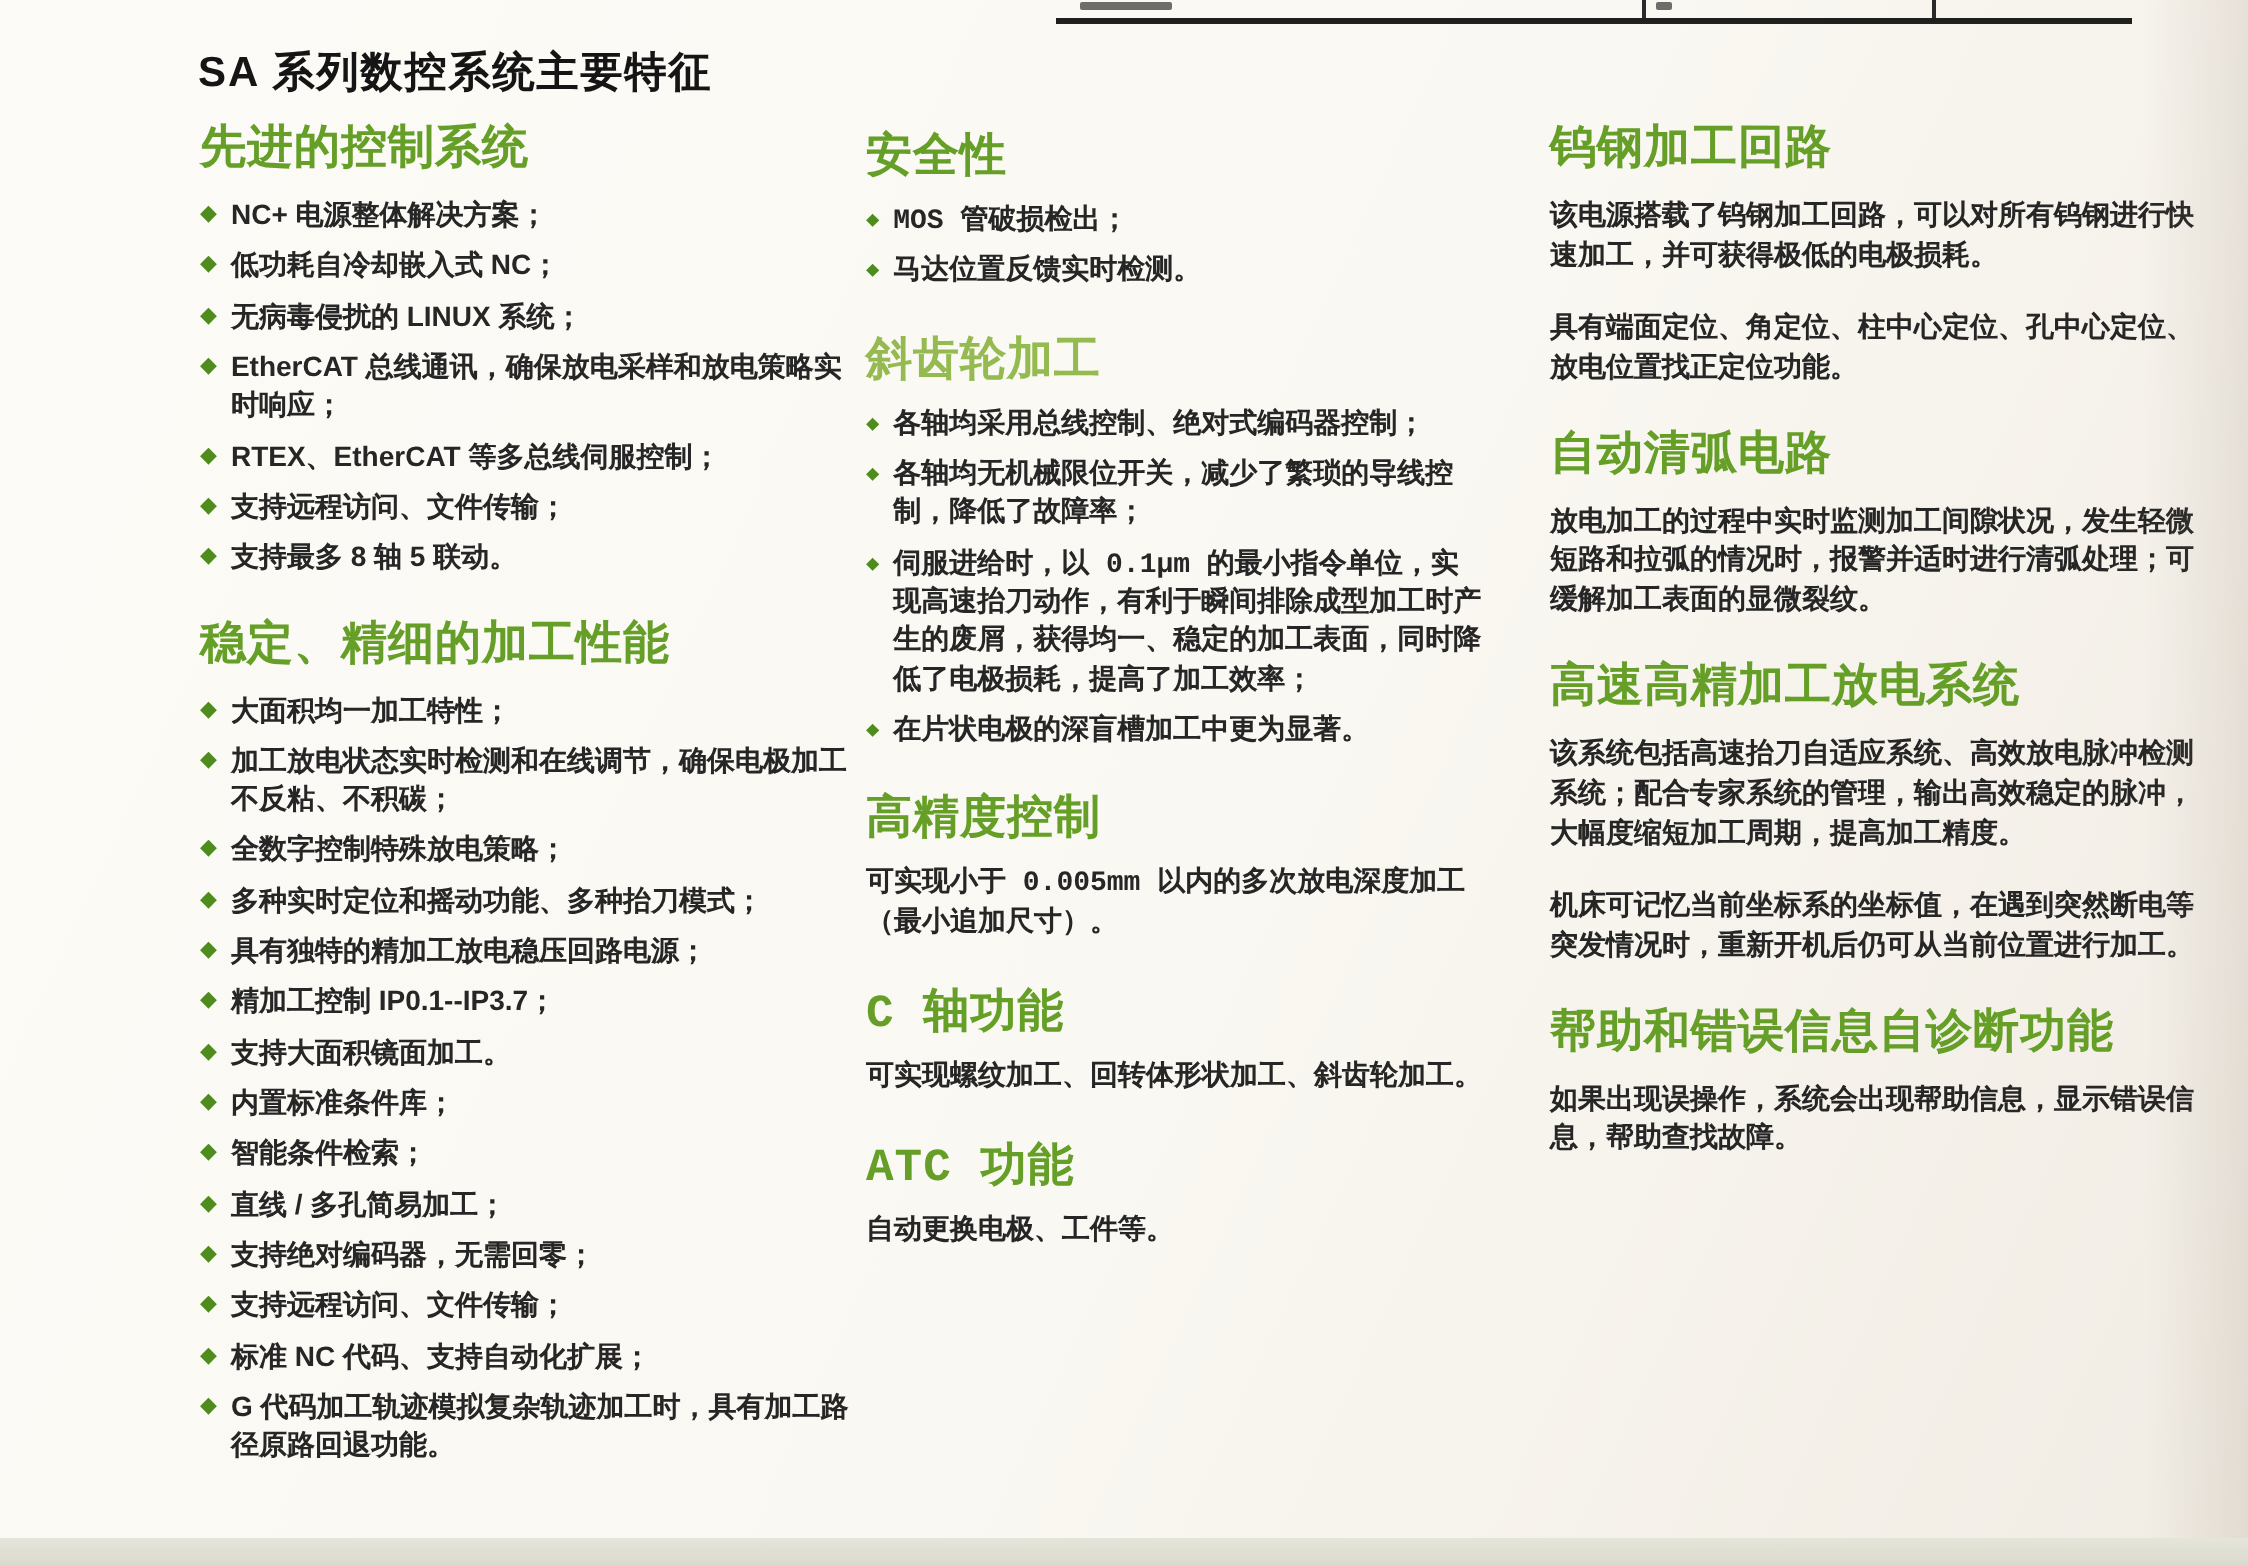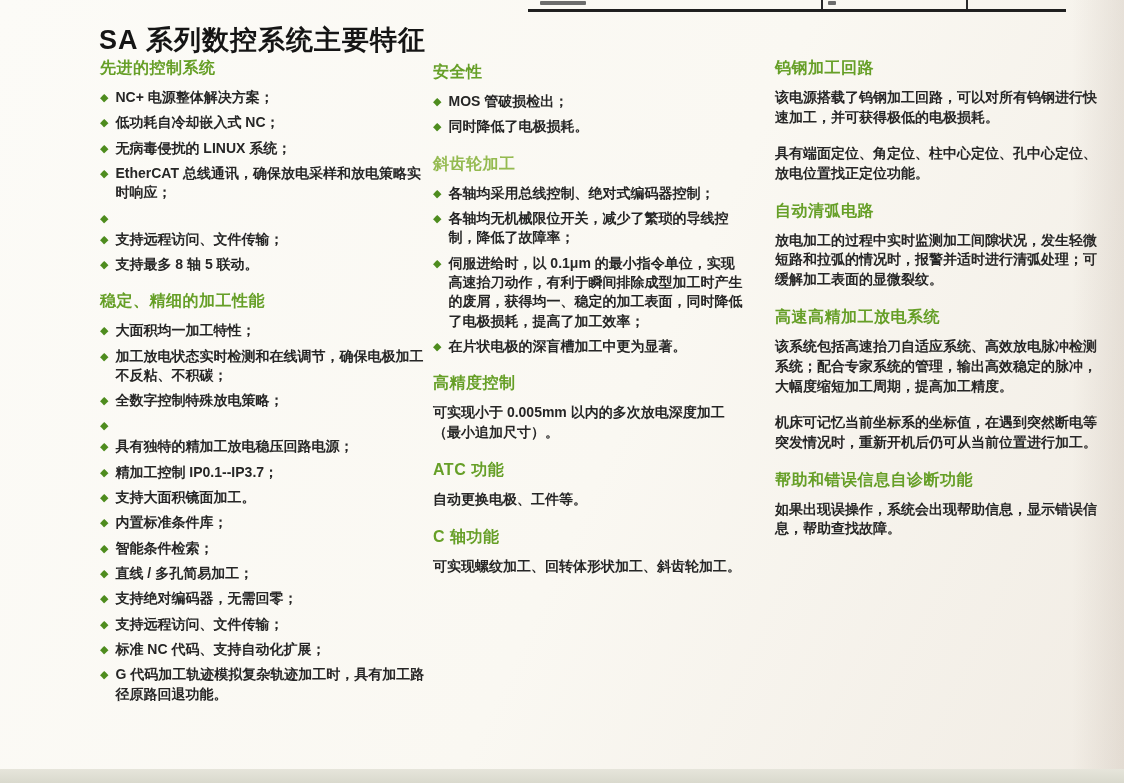--- a/index.html
+++ b/index.html
@@ -20,31 +20,31 @@
     position:absolute;left:2px;right:0;top:11px;height:1px;background:rgba(40,40,40,.35);
   }
   .table-fragment .tick{
     position:absolute;top:0;width:2px;height:9px;background:#2a2a2a;
   }
   .table-fragment .scrap{
     position:absolute;top:1px;height:4px;background:#4a4a4a;opacity:.8;border-radius:1px;
   }
   .page-title{
     position:absolute;left:99px;top:22px;margin:0;
-    font-size:27px;font-weight:700;color:#151515;letter-spacing:1px;
+    font-size:21px;font-weight:700;color:#151515;letter-spacing:1px;
   }
   .col{
     position:absolute;top:58px;
   }
   .col.c1{left:100px;width:332px;}
-  .col.c2{left:433px;width:310px;top:62px;}
+  .col.c2{left:433px;width:310px;top:62px;font-family:Liberation Mono, monospace;}
   .col.c3{left:775px;width:322px;}
   .sec-heading{
     margin:17px 0 9px 0;
-    font-size:16px;font-weight:700;color:#669f27;letter-spacing:.5px;
+    font-size:23px;font-weight:700;color:#669f27;letter-spacing:.5px;
   }
   .sec:first-child .sec-heading{margin-top:0;}
   .sec-heading.light{color:#94ba50;}
   .bullet{
     display:flex;align-items:flex-start;gap:7px;
     margin:6px 0;font-size:14px;line-height:1.38;font-weight:600;color:#262626;
   }
   .bullet .diamond{
     flex:0 0 auto;color:#4e8c1e;font-size:11px;line-height:1;padding-top:4px;
   }
@@ -89,20 +89,21 @@
         <div class="bullet">
           <span class="diamond">◆</span>
           <span>无病毒侵扰的 LINUX 系统；</span>
         </div>
         <div class="bullet">
           <span class="diamond">◆</span>
           <span>EtherCAT 总线通讯，确保放电采样和放电策略实时响应；</span>
         </div>
         <div class="bullet">
           <span class="diamond">◆</span>
+          <span>RTEX、EtherCAT 等多总线伺服控制；</span>
         </div>
         <div class="bullet">
           <span class="diamond">◆</span>
           <span>支持远程访问、文件传输；</span>
         </div>
         <div class="bullet">
           <span class="diamond">◆</span>
           <span>支持最多 8 轴 5 联动。</span>
         </div>
       </div>
@@ -115,20 +116,21 @@
         <div class="bullet">
           <span class="diamond">◆</span>
           <span>加工放电状态实时检测和在线调节，确保电极加工不反粘、不积碳；</span>
         </div>
         <div class="bullet">
           <span class="diamond">◆</span>
           <span>全数字控制特殊放电策略；</span>
         </div>
         <div class="bullet">
           <span class="diamond">◆</span>
+          <span>多种实时定位和摇动功能、多种抬刀模式；</span>
         </div>
         <div class="bullet">
           <span class="diamond">◆</span>
           <span>具有独特的精加工放电稳压回路电源；</span>
         </div>
         <div class="bullet">
           <span class="diamond">◆</span>
           <span>精加工控制 IP0.1--IP3.7；</span>
         </div>
         <div class="bullet">
@@ -169,21 +171,21 @@
     </div>
   <div class="col c2" id="col-1">
       <div class="sec">
         <h3 class="sec-heading">安全性</h3>
         <div class="bullet">
           <span class="diamond">◆</span>
           <span>MOS 管破损检出；</span>
         </div>
         <div class="bullet">
           <span class="diamond">◆</span>
-          <span>同时降低了电极损耗。</span>
+          <span>马达位置反馈实时检测。</span>
         </div>
       </div>
       <div class="sec">
         <h3 class="sec-heading light">斜齿轮加工</h3>
         <div class="bullet">
           <span class="diamond">◆</span>
           <span>各轴均采用总线控制、绝对式编码器控制；</span>
         </div>
         <div class="bullet">
           <span class="diamond">◆</span>
@@ -196,26 +198,26 @@
         <div class="bullet">
           <span class="diamond">◆</span>
           <span>在片状电极的深盲槽加工中更为显著。</span>
         </div>
       </div>
       <div class="sec">
         <h3 class="sec-heading">高精度控制</h3>
         <p class="para">可实现小于 0.005mm 以内的多次放电深度加工（最小追加尺寸）。</p>
       </div>
       <div class="sec">
+        <h3 class="sec-heading">C 轴功能</h3>
+        <p class="para">可实现螺纹加工、回转体形状加工、斜齿轮加工。</p>
+      </div>
+      <div class="sec">
         <h3 class="sec-heading">ATC 功能</h3>
         <p class="para">自动更换电极、工件等。</p>
-      </div>
-      <div class="sec">
-        <h3 class="sec-heading">C 轴功能</h3>
-        <p class="para">可实现螺纹加工、回转体形状加工、斜齿轮加工。</p>
       </div>
     </div>
   <div class="col c3" id="col-2">
       <div class="sec">
         <h3 class="sec-heading">钨钢加工回路</h3>
         <p class="para">该电源搭载了钨钢加工回路，可以对所有钨钢进行快速加工，并可获得极低的电极损耗。</p>
       </div>
       <div class="sec">
         <p class="para">具有端面定位、角定位、柱中心定位、孔中心定位、放电位置找正定位功能。</p>
       </div>

